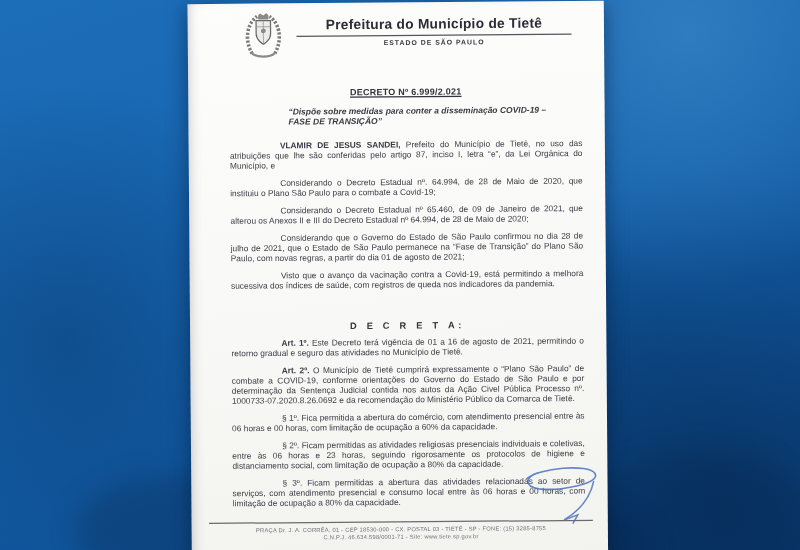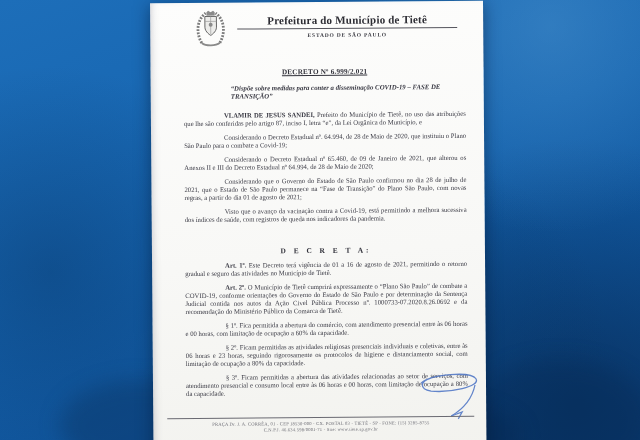--- a/index.html
+++ b/index.html
@@ -1,20 +1,20 @@
 <!DOCTYPE html>
 <html><head>
 <meta charset="utf-8">
 <style>
   html,body{margin:0;padding:0;}
   .stage{
     position:relative;
     width:640px;height:440px;
     overflow:hidden;
-    font-family:Liberation Serif, serif;
+    font-family:Liberation Sans, sans-serif;
     background:
       radial-gradient(circle at 86% 6%, rgba(90,160,215,.38), rgba(90,160,215,0) 30%),
       radial-gradient(circle at 8% 62%, rgba(6,45,90,.38), rgba(6,45,90,0) 32%),
       radial-gradient(circle at 66% 78%, rgba(8,52,100,.45), rgba(8,52,100,0) 34%),
       radial-gradient(circle at 90% 92%, rgba(4,32,66,.55), rgba(4,32,66,0) 38%),
       linear-gradient(160deg,#1d6eb9 0%, #1563ae 45%, #10559c 72%, #0d4686 100%);
   }
   .bg-blob{position:absolute;border-radius:50%;filter:blur(10px);pointer-events:none;}
   .blob1{left:470px;top:360px;width:180px;height:120px;background:rgba(7,44,88,.45);}
   .blob2{left:60px;top:380px;width:160px;height:90px;background:rgba(9,50,96,.40);}

